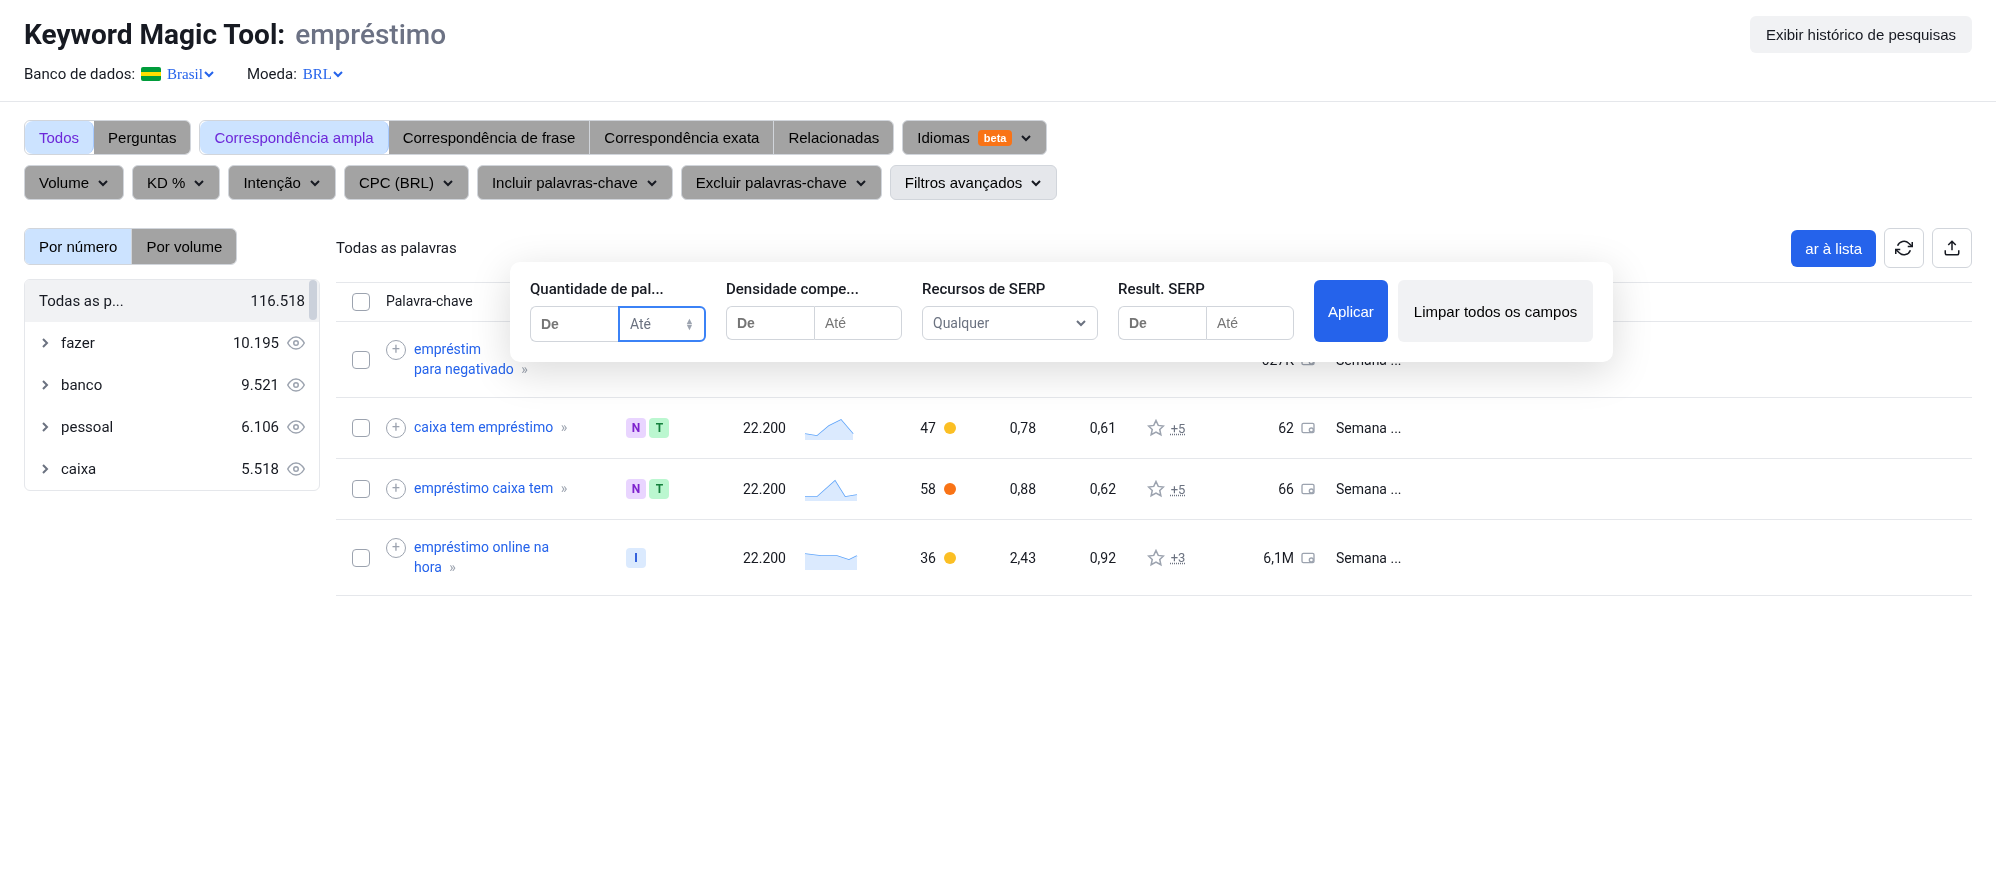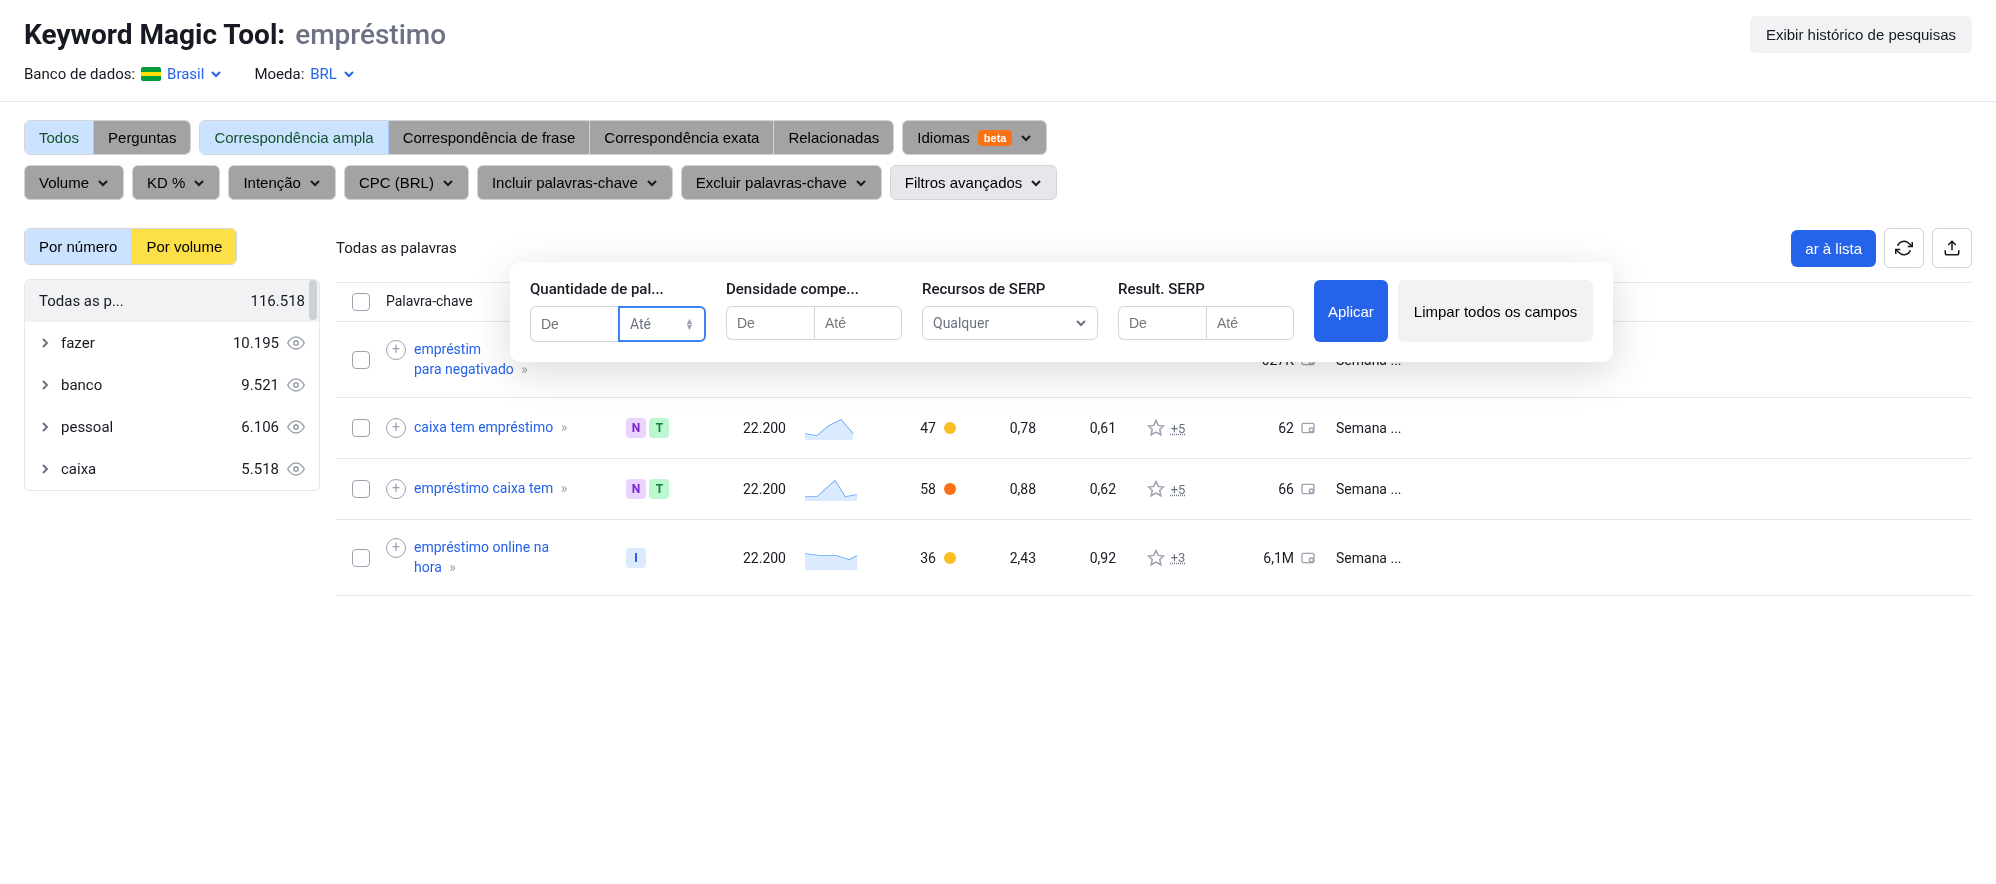--- a/index.html
+++ b/index.html
@@ -47,21 +47,21 @@
     .meta-item {
       display: flex;
       align-items: center;
       gap: 6px;
     }
     .meta-label { color: #171a22; }
     .meta-value {
       color: #2563eb;
       display: flex;
       align-items: center;
-      gap: 6px;
+      font-family: Liberation Serif, serif;
     }
     .flag {
       width: 20px; height: 14px;
       display: inline-block;
       background: linear-gradient(to bottom, #009c3b 33%, #ffdf00 33%, #ffdf00 66%, #009c3b 66%);
       border-radius: 2px;
       position: relative;
     }
     .chevron-down {
       width: 12px; height: 12px;
@@ -98,22 +98,23 @@
       overflow: hidden;
     }
     .pill-group .pill {
       border: none;
       border-radius: 0;
       border-right: 1px solid #d1d5db;
     }
     .pill-group .pill:last-child { border-right: none; }
     .pill.active {
       background: #cce3ff;
-      color: #14532d;
+      color: #6d28d9;
       border-color: #a5c9ff;
+      border-radius: 8px;
     }
     .pill.filter-active {
       background: #e5e7eb;
     }
     .badge-beta {
       background: #f97316;
       color: #fff;
       font-size: 11px;
       font-weight: 700;
       padding: 2px 6px;
@@ -134,21 +135,21 @@
       display: inline-flex;
       border: 1px solid #d1d5db;
       border-radius: 6px;
       overflow: hidden;
       margin-bottom: 14px;
     }
     .view-toggle button {
       border: none;
       padding: 9px 14px;
       font-size: 15px;
-      background: #fde047;
+      background: #a3a3a3;
       cursor: pointer;
     }
     .view-toggle button.active {
       background: #cce3ff;
     }
     .view-toggle button:first-child { border-right: 1px solid #d1d5db; }
     .sidebar-list {
       border: 1px solid #e5e7eb;
       border-radius: 6px;
       overflow: hidden;
@@ -337,21 +338,21 @@
     .flyout-inputs {
       display: flex;
     }
     .flyout-input {
       border: 1px solid #d1d5db;
       padding: 8px 10px;
       font-size: 14px;
       width: 88px;
       color: #6b7280;
     }
-    .flyout-input.first { border-radius: 6px 0 0 6px; border-right: none; }
+    .flyout-input.first { border-radius: 6px 0 0 6px; border-right: none; font-weight: bold; }
     .flyout-input.last { border-radius: 0 6px 6px 0; }
     .flyout-input.focused {
       border: 2px solid #3b82f6;
       border-radius: 0 6px 6px 0;
       position: relative;
       display: flex;
       justify-content: space-between;
       align-items: center;
     }
     .flyout-select {

